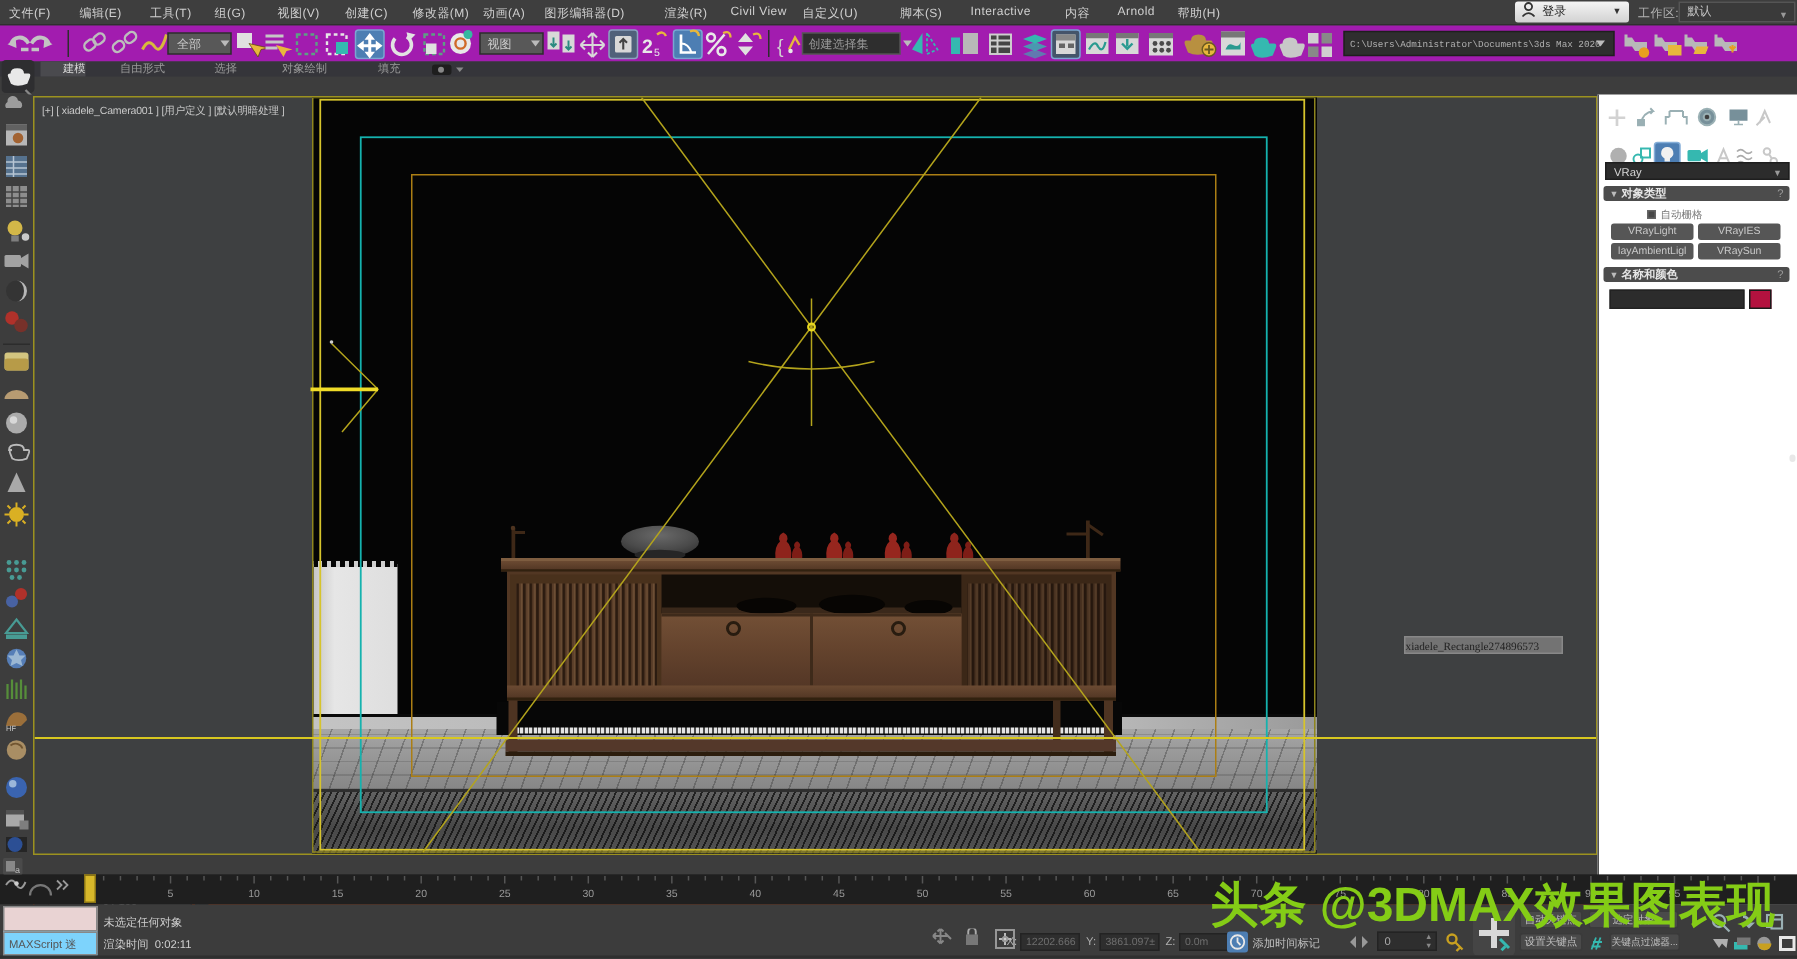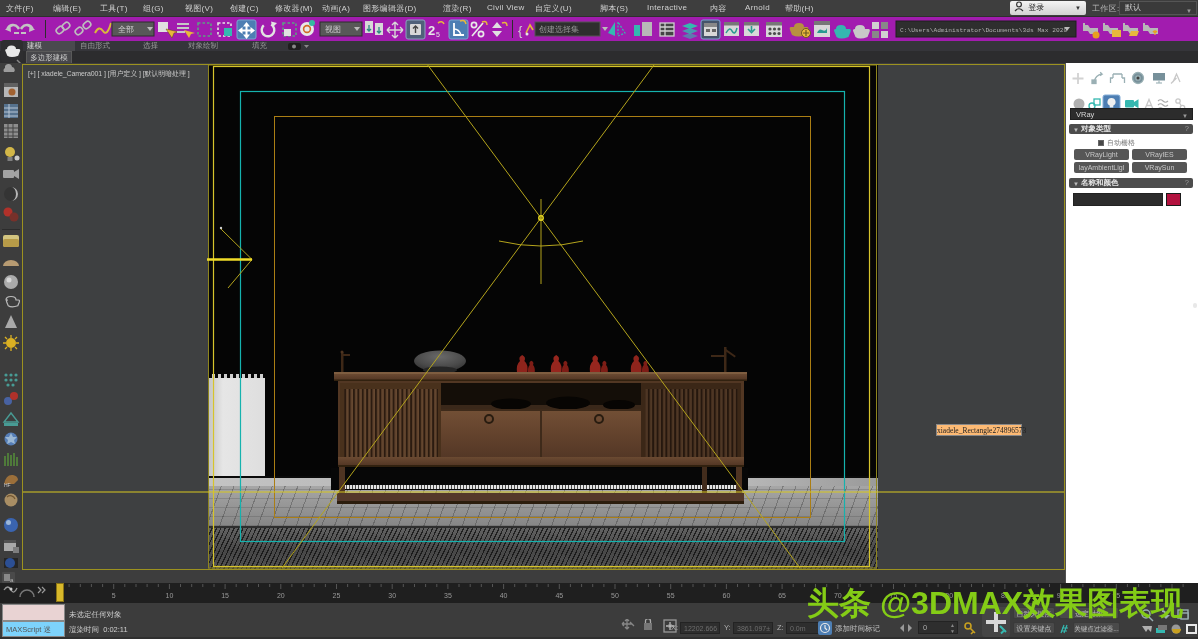--- a/index.html
+++ b/index.html
@@ -14,21 +14,21 @@
 #ribbon{position:absolute;left:0;top:41px;width:1198px;height:10px;background:#35353a}
 #ribbon2{position:absolute;left:0;top:51px;width:1198px;height:12px;background:#2c2c2e}
 .rtab{position:absolute;top:0;font-size:7.5px;color:#9a9a9a;height:10px;line-height:10px}
 
 #leftbar{position:absolute;left:0;top:63px;width:22px;height:507px;background:#3d3d3d}
 
 #vp{position:absolute;left:22px;top:64px;width:1043px;height:506px;background:#3e4041;border:1px solid #9c921f}
 #scene{position:absolute;left:185px;top:0px;width:670px;height:504px;background:#050505;overflow:hidden}
 
 #vplabel{position:absolute;left:5px;top:4px;font-size:7px;color:#c9c9c9;white-space:nowrap;letter-spacing:-.1px}
-#tooltip{position:absolute;left:913px;top:359px;width:86px;height:12px;background:#fdba74;border:1px solid #888;font-family:"Liberation Serif",serif;font-size:7.5px;color:#222;text-align:right;line-height:11px;white-space:nowrap}
+#tooltip{position:absolute;left:913px;top:359px;width:106px;height:12px;background:#737373;border:1px solid #888;font-family:"Liberation Serif",serif;font-size:7.5px;color:#222;text-align:left;line-height:11px;white-space:nowrap}
 
 #rpanel{position:absolute;left:1065px;top:63px;width:133px;height:540px;background:#ffffff;border-left:1px solid #515151}
 .rbtn{position:absolute;height:11px;background:#565656;border-radius:2px;color:#c8c8c8;font-size:7px;text-align:center;line-height:11px}
 .rollout{position:absolute;left:3px;width:124px;height:10px;background:#4c4c4c;border-radius:2px;color:#e6e6e6;font-size:7.5px;font-weight:bold;line-height:10px;padding-left:12px}
 
 #sliderrow{position:absolute;left:22px;top:594px;width:1043px;height:13px;background:#c2410c}
 #ruler{position:absolute;left:0px;top:583px;width:1198px;height:20px;background:#1f1f1f}
 #statusbar{position:absolute;left:0;top:603px;width:1198px;height:36px;background:#3c3c3c}
 #watermark{position:absolute;left:807px;top:582px;font-size:32px;font-weight:800;color:#84cc16;white-space:nowrap;z-index:50;letter-spacing:0px}
 .stxt{position:absolute;font-size:7.5px;color:#cfcfcf;white-space:nowrap}
@@ -206,33 +206,30 @@
           <path d="M1131 14 h8 l-2 5 h-8 z" fill="#e8b73c"></path>
         </g>
 <g fill="#b8b8b8">
           <path d="M1143 6 v8 h5 l2 3 h8 v-6 h-8 l-2 -3 h-3 v-2 z"></path>
           <path d="M1153 14 l2 2 2 -2 M1155 13 v5" stroke="#e8a020" stroke-width="1.4" fill="none"></path>
         </g>
 </svg>
 </div>
 
 <div id="ribbon">
-  <div class="rtab" style="left:27px;width:48px;background:#4a4a4e;color:#d8d8d8;text-align:left">建模</div>
+  <div class="rtab" style="left:27px;width:30px;background:#4a4a4e;color:#d8d8d8;text-align:right">建模</div>
   <span class="rtab" style="left:80px">自由形式</span>
   <span class="rtab" style="left:143px">选择</span>
   <span class="rtab" style="left:188px">对象绘制</span>
   <span class="rtab" style="left:252px">填充</span>
   <svg width="22" height="10" style="position:absolute;left:288px;top:0">
         <rect x="0" y="2" width="13" height="7" rx="2" fill="#1e1e1e"></rect>
         <circle cx="6" cy="5.5" r="2" fill="#888"></circle>
         <path d="M16 4 l5 0 -2.5 3 z" fill="#888"></path>
       </svg>
-</div>
-<div id="ribbon2">
-  <div style="position:absolute;left:26px;top:0;width:46px;height:12px;background:#47474b;border:1px solid #5a5a5a;border-bottom:none;color:#cfcfcf;font-size:7.5px;line-height:11px;text-align:center">多边形建模</div>
 </div>
 <svg width="24" height="25" style="position:absolute;left:1px;top:40px">
       <rect x="0" y="0" width="22" height="22" rx="3" fill="#2e2e30"></rect>
       <path d="M6 9 q0 -3.5 4.5 -3.5 q4.5 0 4.5 3.5 l3 0 q1.8 0 .9 2.6 l-1.7 4.2 q-7 2.6 -10.9 0 l-1.7 -4.2 q-1.3 -2.6 1.4 -2.6 z" fill="#e8e8e8"></path>
       <path d="M16 20 l4 4" stroke="#888" stroke-width="1.5"></path>
     </svg>
 
 <div id="leftbar">
 <svg width="22" height="507" style="position:absolute;left:0;top:0;opacity:.88">
 <g transform="translate(11,0)">

